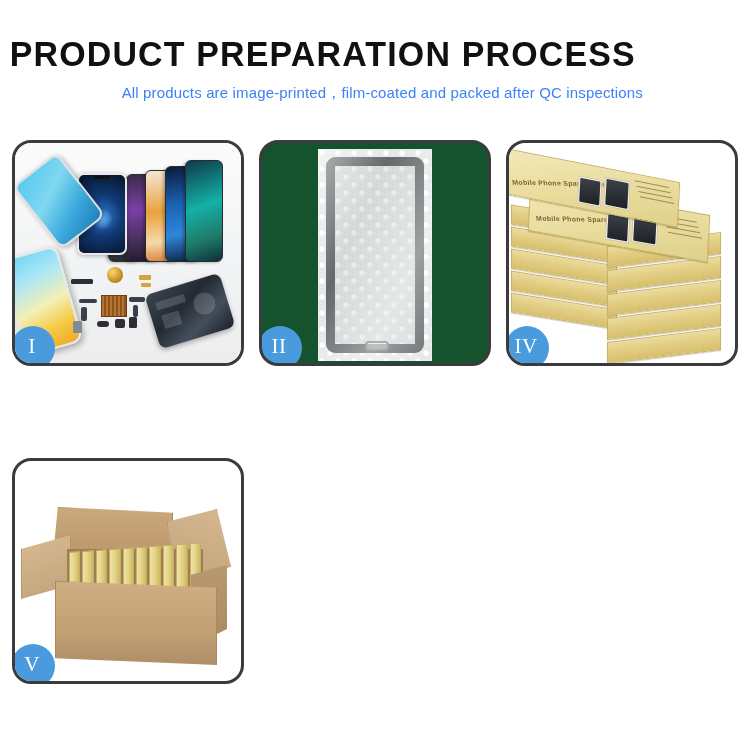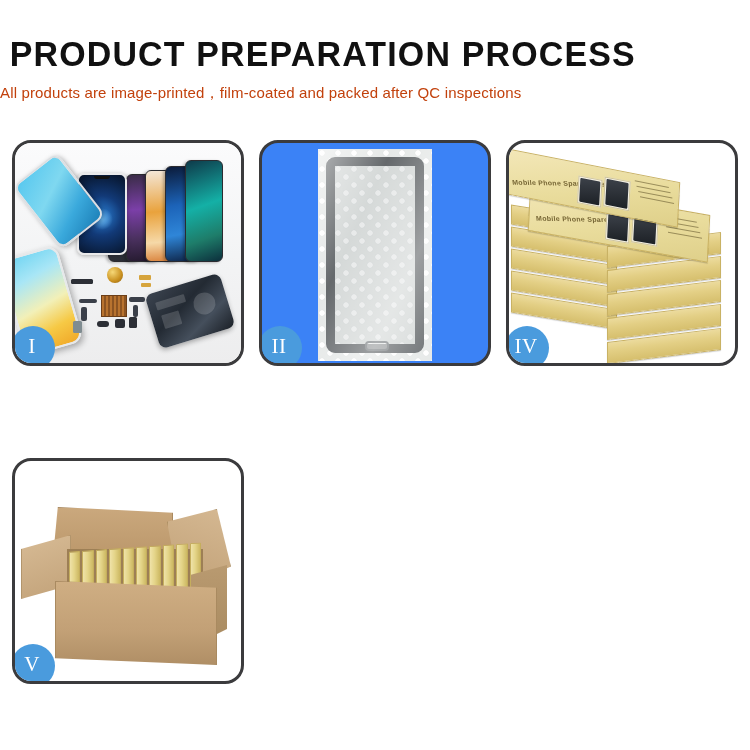--- a/index.html
+++ b/index.html
@@ -19,41 +19,41 @@
     height: 750px;
     position: relative;
     background: #ffffff;
   }
 
   
   .header {
     position: absolute;
     top: 0; left: 0;
     width: 643px;
-    text-align: left;
+    text-align: right;
   }
   .title {
     margin: 0;
     padding-top: 36px;
     font-family: "Liberation Sans", sans-serif;
     font-size: 35px;
     font-weight: bold;
     color: #111111;
     letter-spacing: 1.2px;
     transform: scaleX(0.97);
     white-space: nowrap;
     line-height: 1.05;
   }
   .subtitle {
     margin: 0;
     padding-top: 11px;
     font-family: "Liberation Sans", sans-serif;
     font-size: 15px;
     font-weight: normal;
-    color: #c2410c;
+    color: #3b82f6;
     letter-spacing: 0.15px;
     white-space: nowrap;
   }
 
   
   .grid {
     position: absolute;
     top: 140px;
     left: 12px;
     width: 726px;
@@ -182,21 +182,21 @@
     border: 1px solid #6d3f18;
   }
   .flexcable {
     position: absolute; background: #3a3f49; border-radius: 2px;
   }
   .goldtab {
     position: absolute; background: #d6a43c; border-radius: 1px;
   }
 
   
-  .p2 { background: #3b82f6; }
+  .p2 { background: #14532d; }
   .bw-wrap {
     position: absolute; left: 50%; top: 6px;
     margin-left: -57px;
     width: 114px; height: 212px;
     background: #e9ebea;
   }
   .bubbles {
     position: absolute; inset: 0;
     background-color: #e4e7e6;
     background-image:

